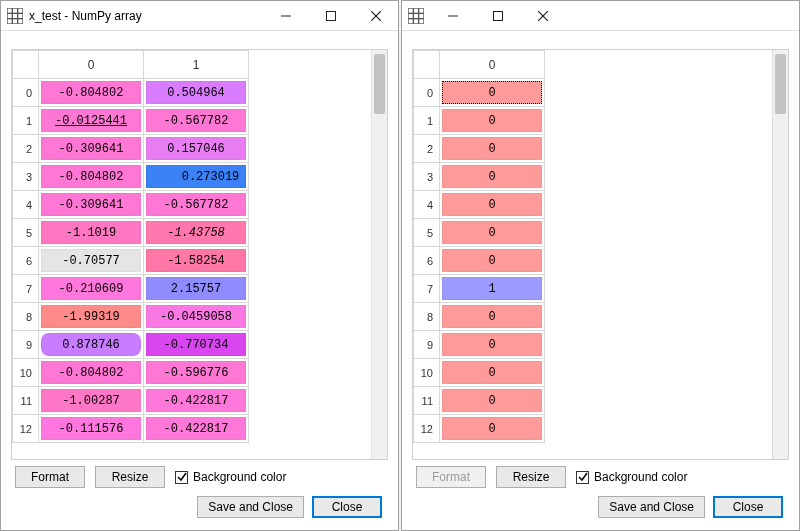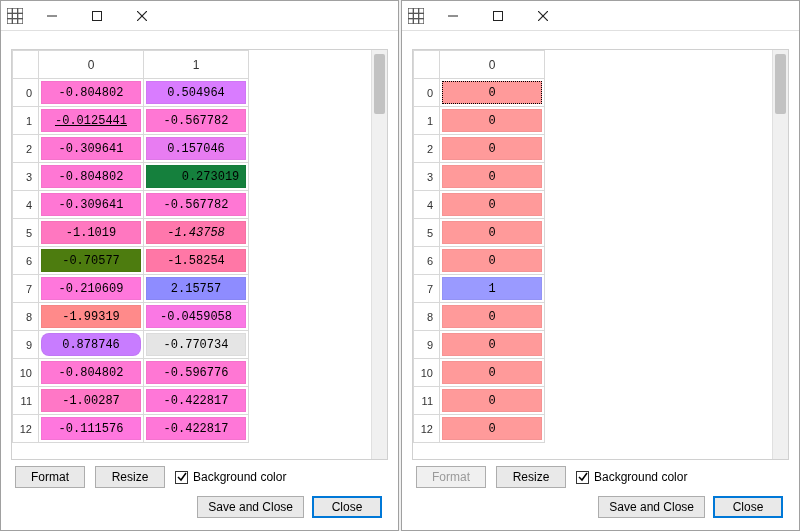--- a/index.html
+++ b/index.html
@@ -184,20 +184,21 @@
       <div class="titlebar">
         <span class="title-icon">
           <svg viewBox="0 0 12 12">
             <rect x="0" y="0" width="12" height="12" fill="none" stroke="#555" stroke-width="1"></rect>
             <line x1="4" y1="0" x2="4" y2="12" stroke="#555"></line>
             <line x1="8" y1="0" x2="8" y2="12" stroke="#555"></line>
             <line x1="0" y1="4" x2="12" y2="4" stroke="#555"></line>
             <line x1="0" y1="8" x2="12" y2="8" stroke="#555"></line>
           </svg>
         </span>
+        <span class="title-text">x_test - NumPy array</span>
         <div class="winbtns">
           <div class="winbtn">
             <svg viewBox="0 0 10 10">
               <line x1="0" y1="5" x2="10" y2="5" stroke="currentColor" stroke-width="1"></line>
             </svg>
           </div>
           <div class="winbtn">
             <svg viewBox="0 0 10 10">
               <rect x="0.5" y="0.5" width="9" height="9" fill="none" stroke="currentColor" stroke-width="1"></rect>
             </svg>
@@ -248,21 +249,21 @@
                   <td class="cell">
                     <div class="cellinner" style="background: rgb(232, 124, 242);">0.157046</div>
                   </td>
                 </tr>
                 <tr>
                   <th class="rowhdr">3</th>
                   <td class="cell">
                     <div class="cellinner" style="background: rgb(255, 119, 212);">-0.804802</div>
                   </td>
                   <td class="cell">
-                    <div class="cellinner" style="background: #15803d; padding-left: 29px;">0.273019</div>
+                    <div class="cellinner" style="background: #3b82f6; padding-left: 29px;">0.273019</div>
                   </td>
                 </tr>
                 <tr>
                   <th class="rowhdr">4</th>
                   <td class="cell">
                     <div class="cellinner" style="background: rgb(255, 119, 212);">-0.309641</div>
                   </td>
                   <td class="cell">
                     <div class="cellinner" style="background: rgb(255, 119, 212);">-0.567782</div>
                   </td>
@@ -272,21 +273,21 @@
                   <td class="cell">
                     <div class="cellinner" style="background: rgb(255, 119, 192);">-1.1019</div>
                   </td>
                   <td class="cell">
                     <div class="cellinner" style="background: rgb(255, 119, 172); font-style: italic;">-1.43758</div>
                   </td>
                 </tr>
                 <tr>
                   <th class="rowhdr">6</th>
                   <td class="cell">
-                    <div class="cellinner" style="background: #4d7c0f; text-align: center;">-0.70577</div>
+                    <div class="cellinner" style="background: #e5e5e5; text-align: center;">-0.70577</div>
                   </td>
                   <td class="cell">
                     <div class="cellinner" style="background: rgb(255, 119, 166);">-1.58254</div>
                   </td>
                 </tr>
                 <tr>
                   <th class="rowhdr">7</th>
                   <td class="cell">
                     <div class="cellinner" style="background: rgb(255, 119, 220);">-0.210609</div>
                   </td>
@@ -302,21 +303,21 @@
                   <td class="cell">
                     <div class="cellinner" style="background: rgb(250, 120, 228);">-0.0459058</div>
                   </td>
                 </tr>
                 <tr>
                   <th class="rowhdr">9</th>
                   <td class="cell">
                     <div class="cellinner" style="background: rgb(200, 124, 255); border-radius: 8px;">0.878746</div>
                   </td>
                   <td class="cell">
-                    <div class="cellinner" style="background: #e5e5e5;">-0.770734</div>
+                    <div class="cellinner" style="background: #d946ef;">-0.770734</div>
                   </td>
                 </tr>
                 <tr>
                   <th class="rowhdr">10</th>
                   <td class="cell">
                     <div class="cellinner" style="background: rgb(255, 119, 212);">-0.804802</div>
                   </td>
                   <td class="cell">
                     <div class="cellinner" style="background: rgb(255, 119, 212);">-0.596776</div>
                   </td>

